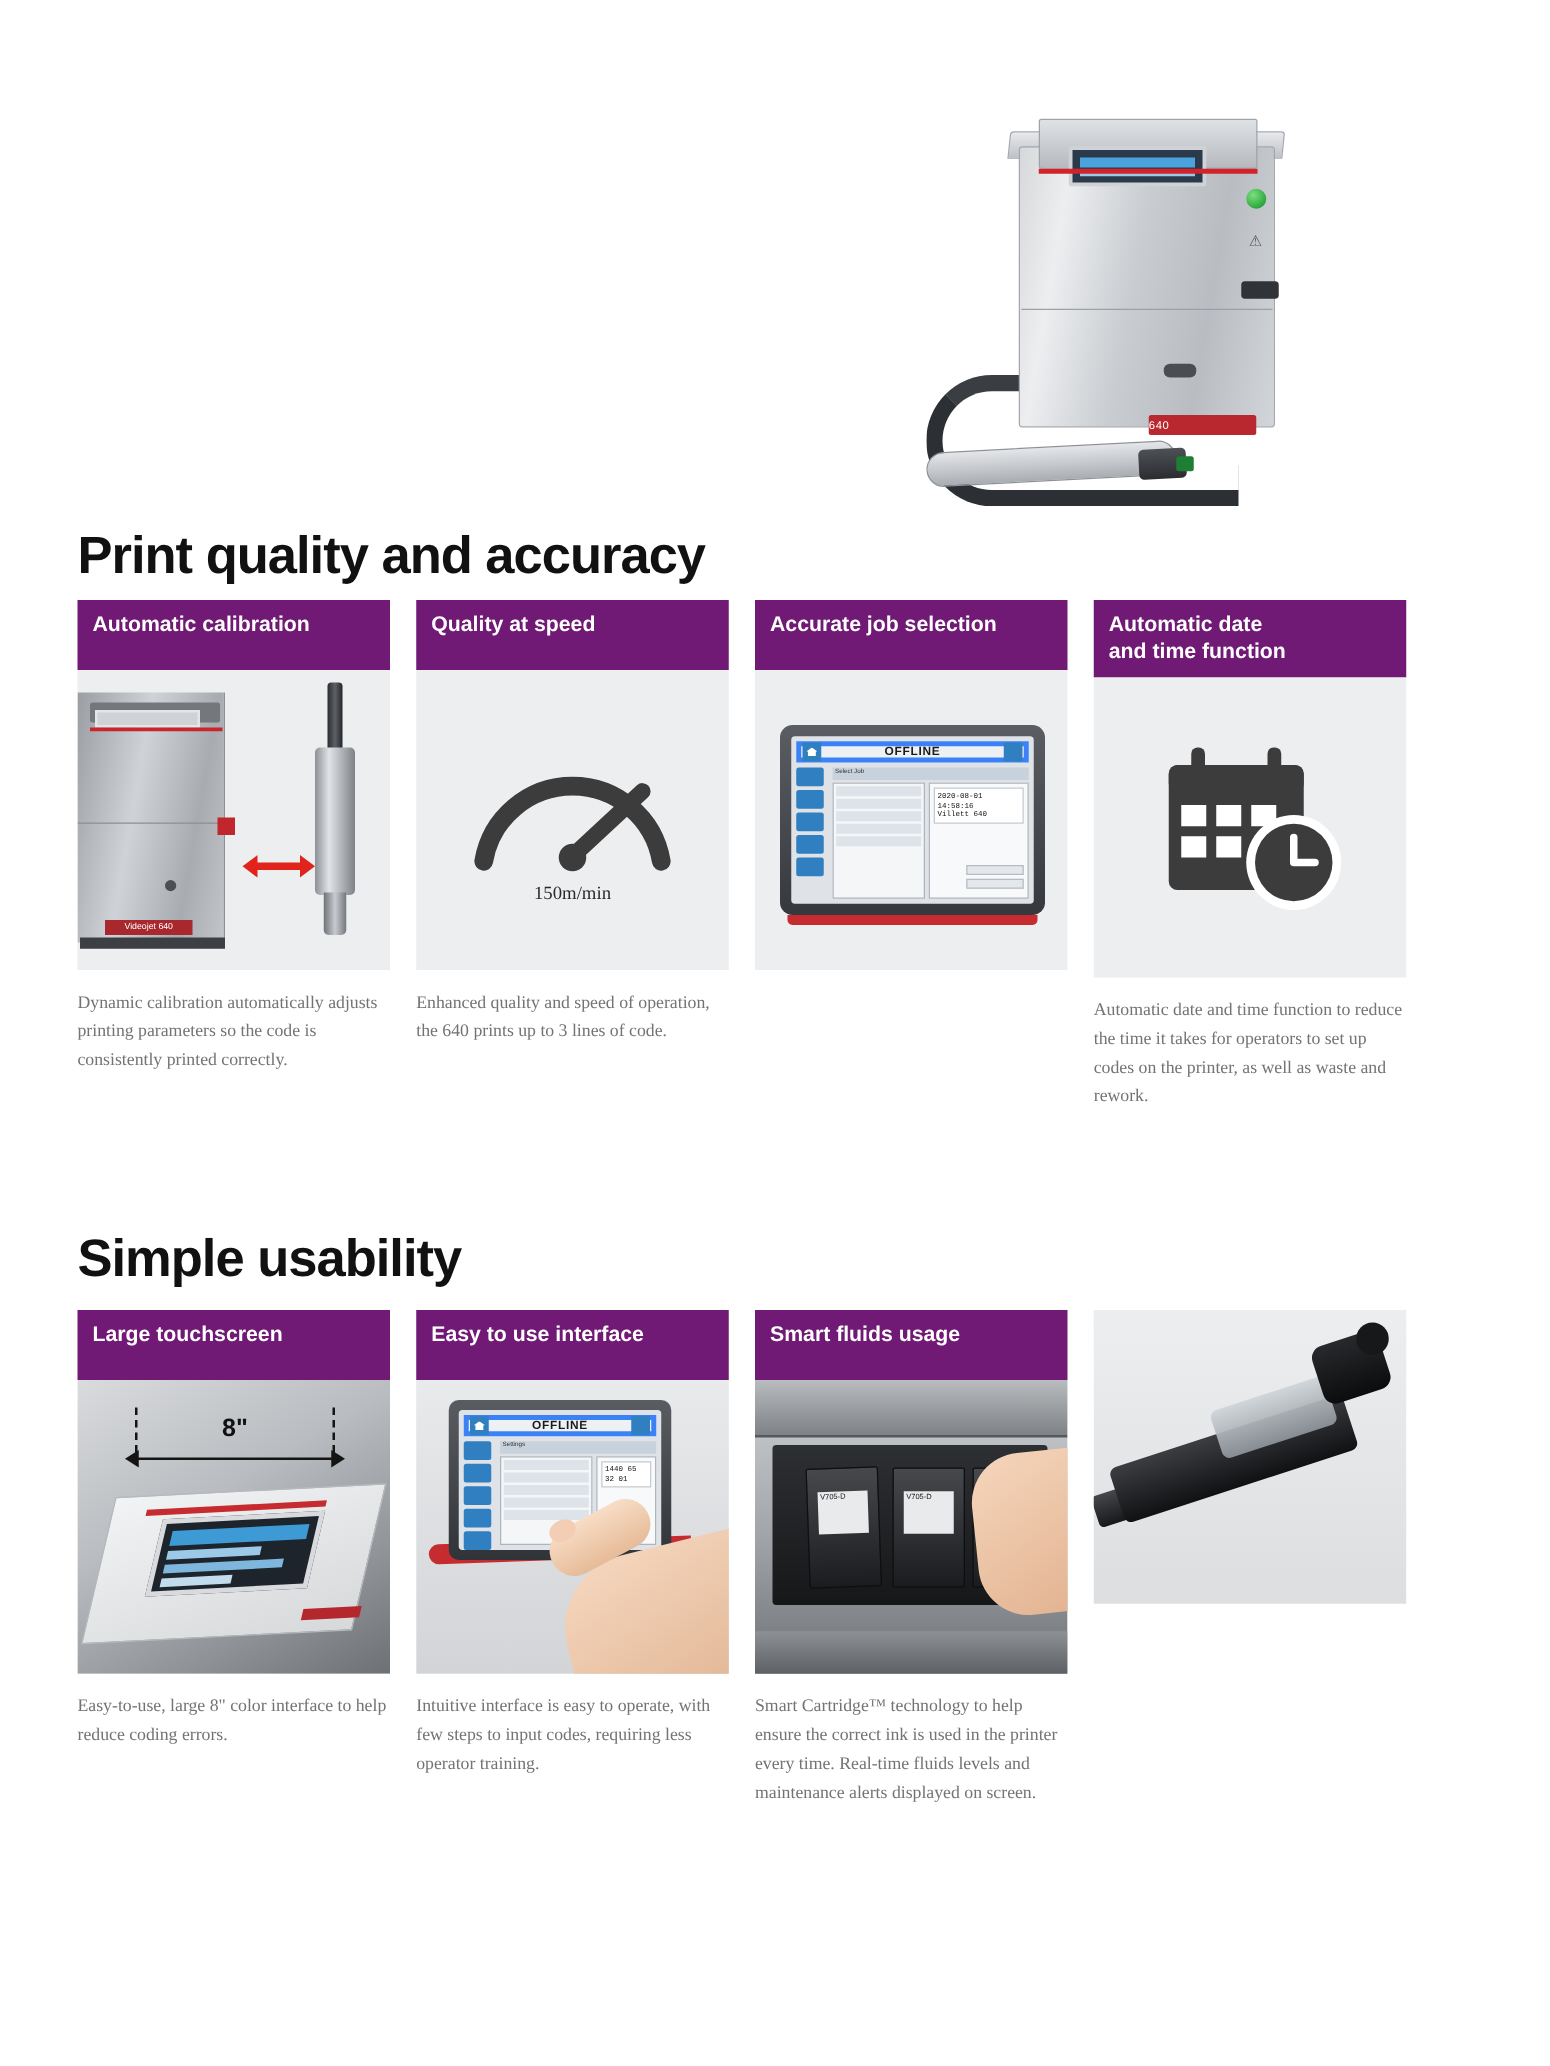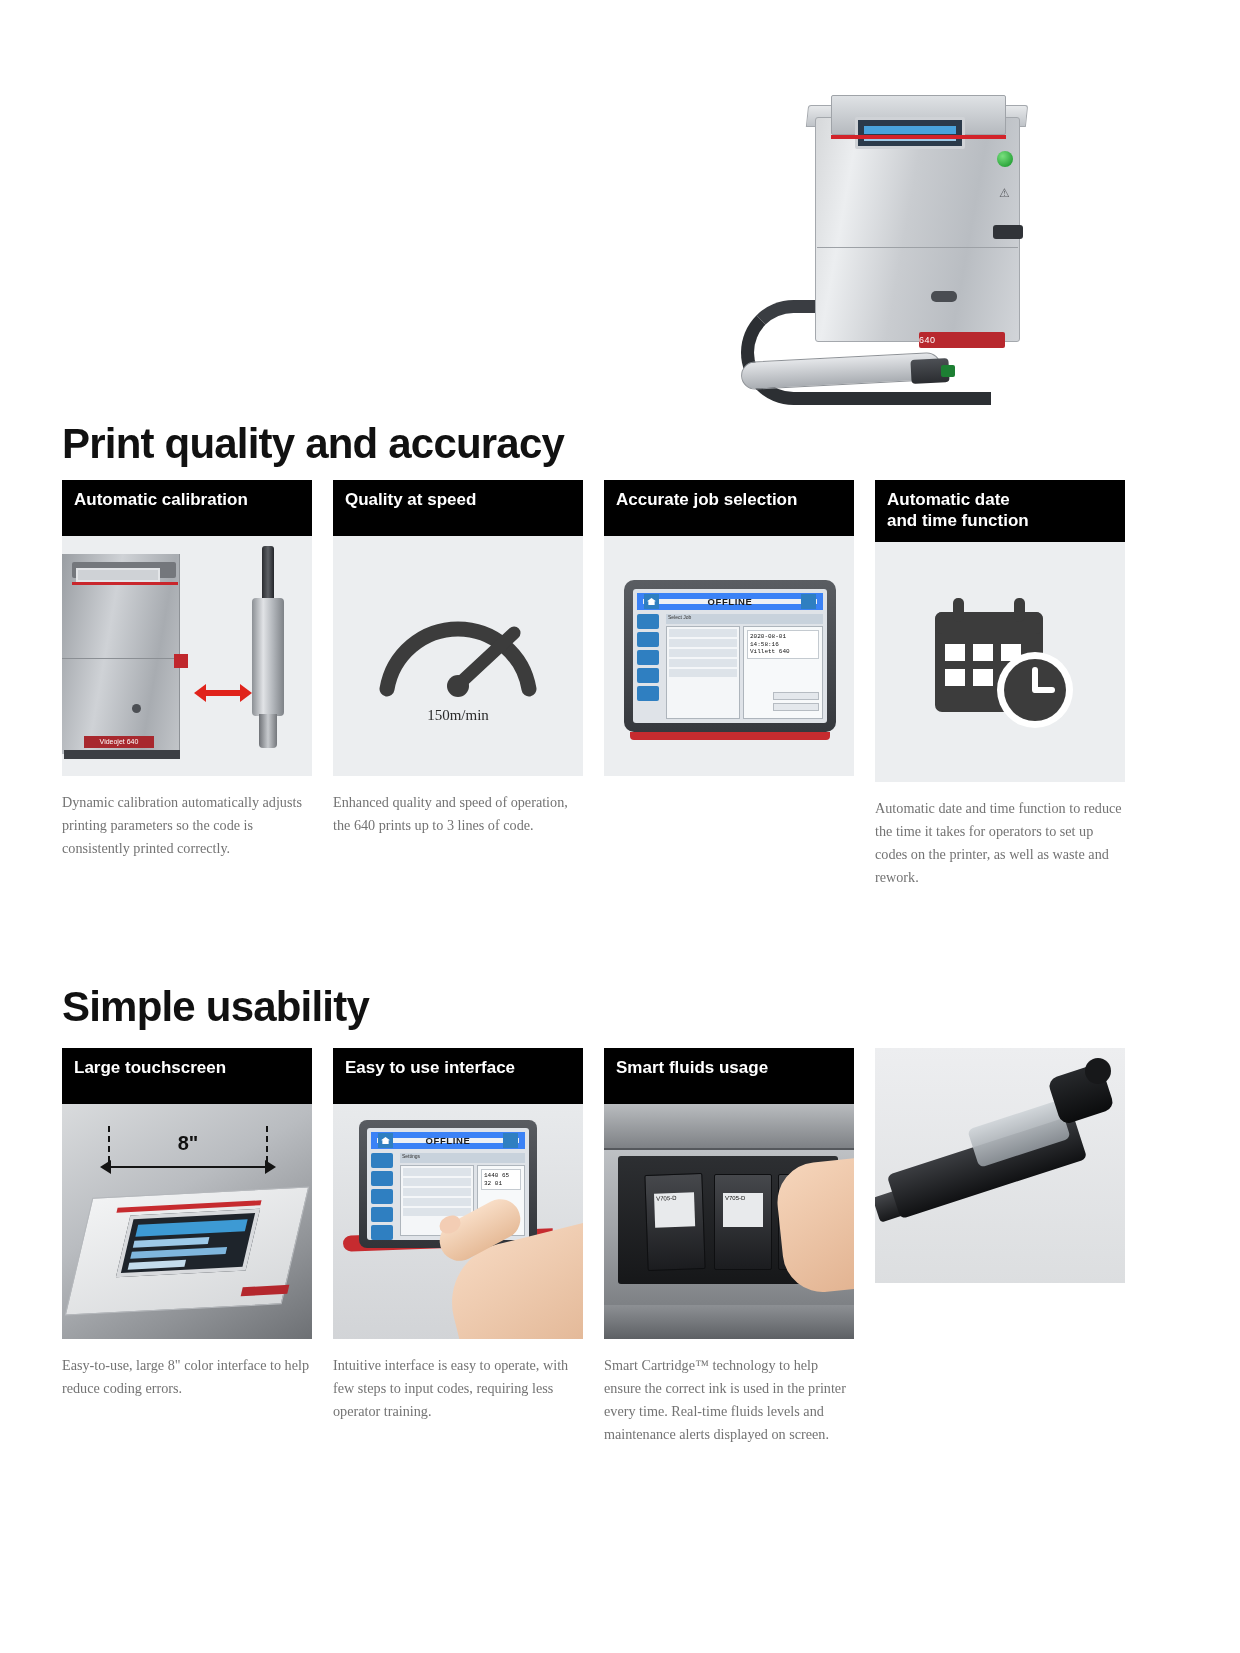--- a/index.html
+++ b/index.html
@@ -73,21 +73,21 @@
   #title-print { top:392px; }
   #title-usability { top:955px; }
 
   
   .grid { position:absolute; left:62px; width:1090px; display:flex; gap:21px; }
   #grid-print { top:480px; }
   #grid-usability { top:1048px; }
   .card { width:250px; }
 
   .card-head {
-    background:#000000; color:#fff;
+    background:#701a75; color:#fff;
     padding:10px 12px 11px 12px;
     font-size:17px; font-weight:bold; line-height:1.22;
     min-height:56px;
   }
   .card-head.two-line { min-height:56px; }
 
   .card-media {
     height:240px; background:#eceef0;
     position:relative; overflow:hidden;
   }
@@ -120,21 +120,21 @@
 
   
   .gauge-wrap { position:absolute; left:0; top:0; width:100%; height:100%; display:flex; flex-direction:column; align-items:center; justify-content:center; }
   .gauge-label { font-size:15px; color:#2a2a2a; margin-top:6px; font-family:"Liberation Serif", serif; }
 
   
   .hmi { position:absolute; left:20px; top:44px; width:212px; height:152px;
     background:linear-gradient(180deg,#5a5d62,#35383d); border-radius:10px; padding:9px; }
   .hmi-inner { width:100%; height:100%; background:#dfe3e8; border-radius:3px; position:relative; overflow:hidden; }
   .hmi-base { position:absolute; left:26px; top:196px; width:200px; height:8px; background:#c62b2f; border-radius:0 0 4px 4px; }
-  .hmi-bar { position:absolute; left:4px; top:4px; right:4px; height:17px; background:#eef1f4; border:6px solid #3b82f6; display:flex; align-items:center; }
+  .hmi-bar { position:absolute; left:4px; top:4px; right:4px; height:17px; background:#eef1f4; border:4px solid #3b82f6; display:flex; align-items:center; }
   .hmi-home { width:15px; height:15px; background:#2f7fc1; margin-left:1px; position:relative; }
   .hmi-home::after { content:""; position:absolute; left:3px; top:4px; width:9px; height:7px; background:#fff; clip-path:polygon(50% 0,100% 45%,85% 45%,85% 100%,15% 100%,15% 45%,0 45%); }
   .hmi-offline { flex:1; text-align:center; font-size:9.5px; font-weight:bold; letter-spacing:.6px; color:#1b1b1b; }
   .hmi-grid-ico { width:15px; height:15px; background:#2f7fc1; margin-right:1px; }
   .hmi-sidebar { position:absolute; left:4px; top:25px; width:26px; bottom:4px; }
   .hmi-sidebar i { display:block; width:22px; height:15px; margin-bottom:3px; background:#2f7fc1; border-radius:2px; }
   .hmi-sub { position:absolute; left:33px; top:25px; right:4px; height:10px; background:#c8d2dc; font-size:5px; color:#333; padding-left:2px; }
   .hmi-list { position:absolute; left:33px; top:37px; width:74px; bottom:4px; background:#f4f6f8; border:1px solid #aeb5bc; }
   .hmi-list b { display:block; height:8px; margin:2px; background:#dde3e9; }
   .hmi-panel { position:absolute; left:110px; top:37px; right:4px; bottom:4px; background:#f7f9fa; border:1px solid #aeb5bc; }

